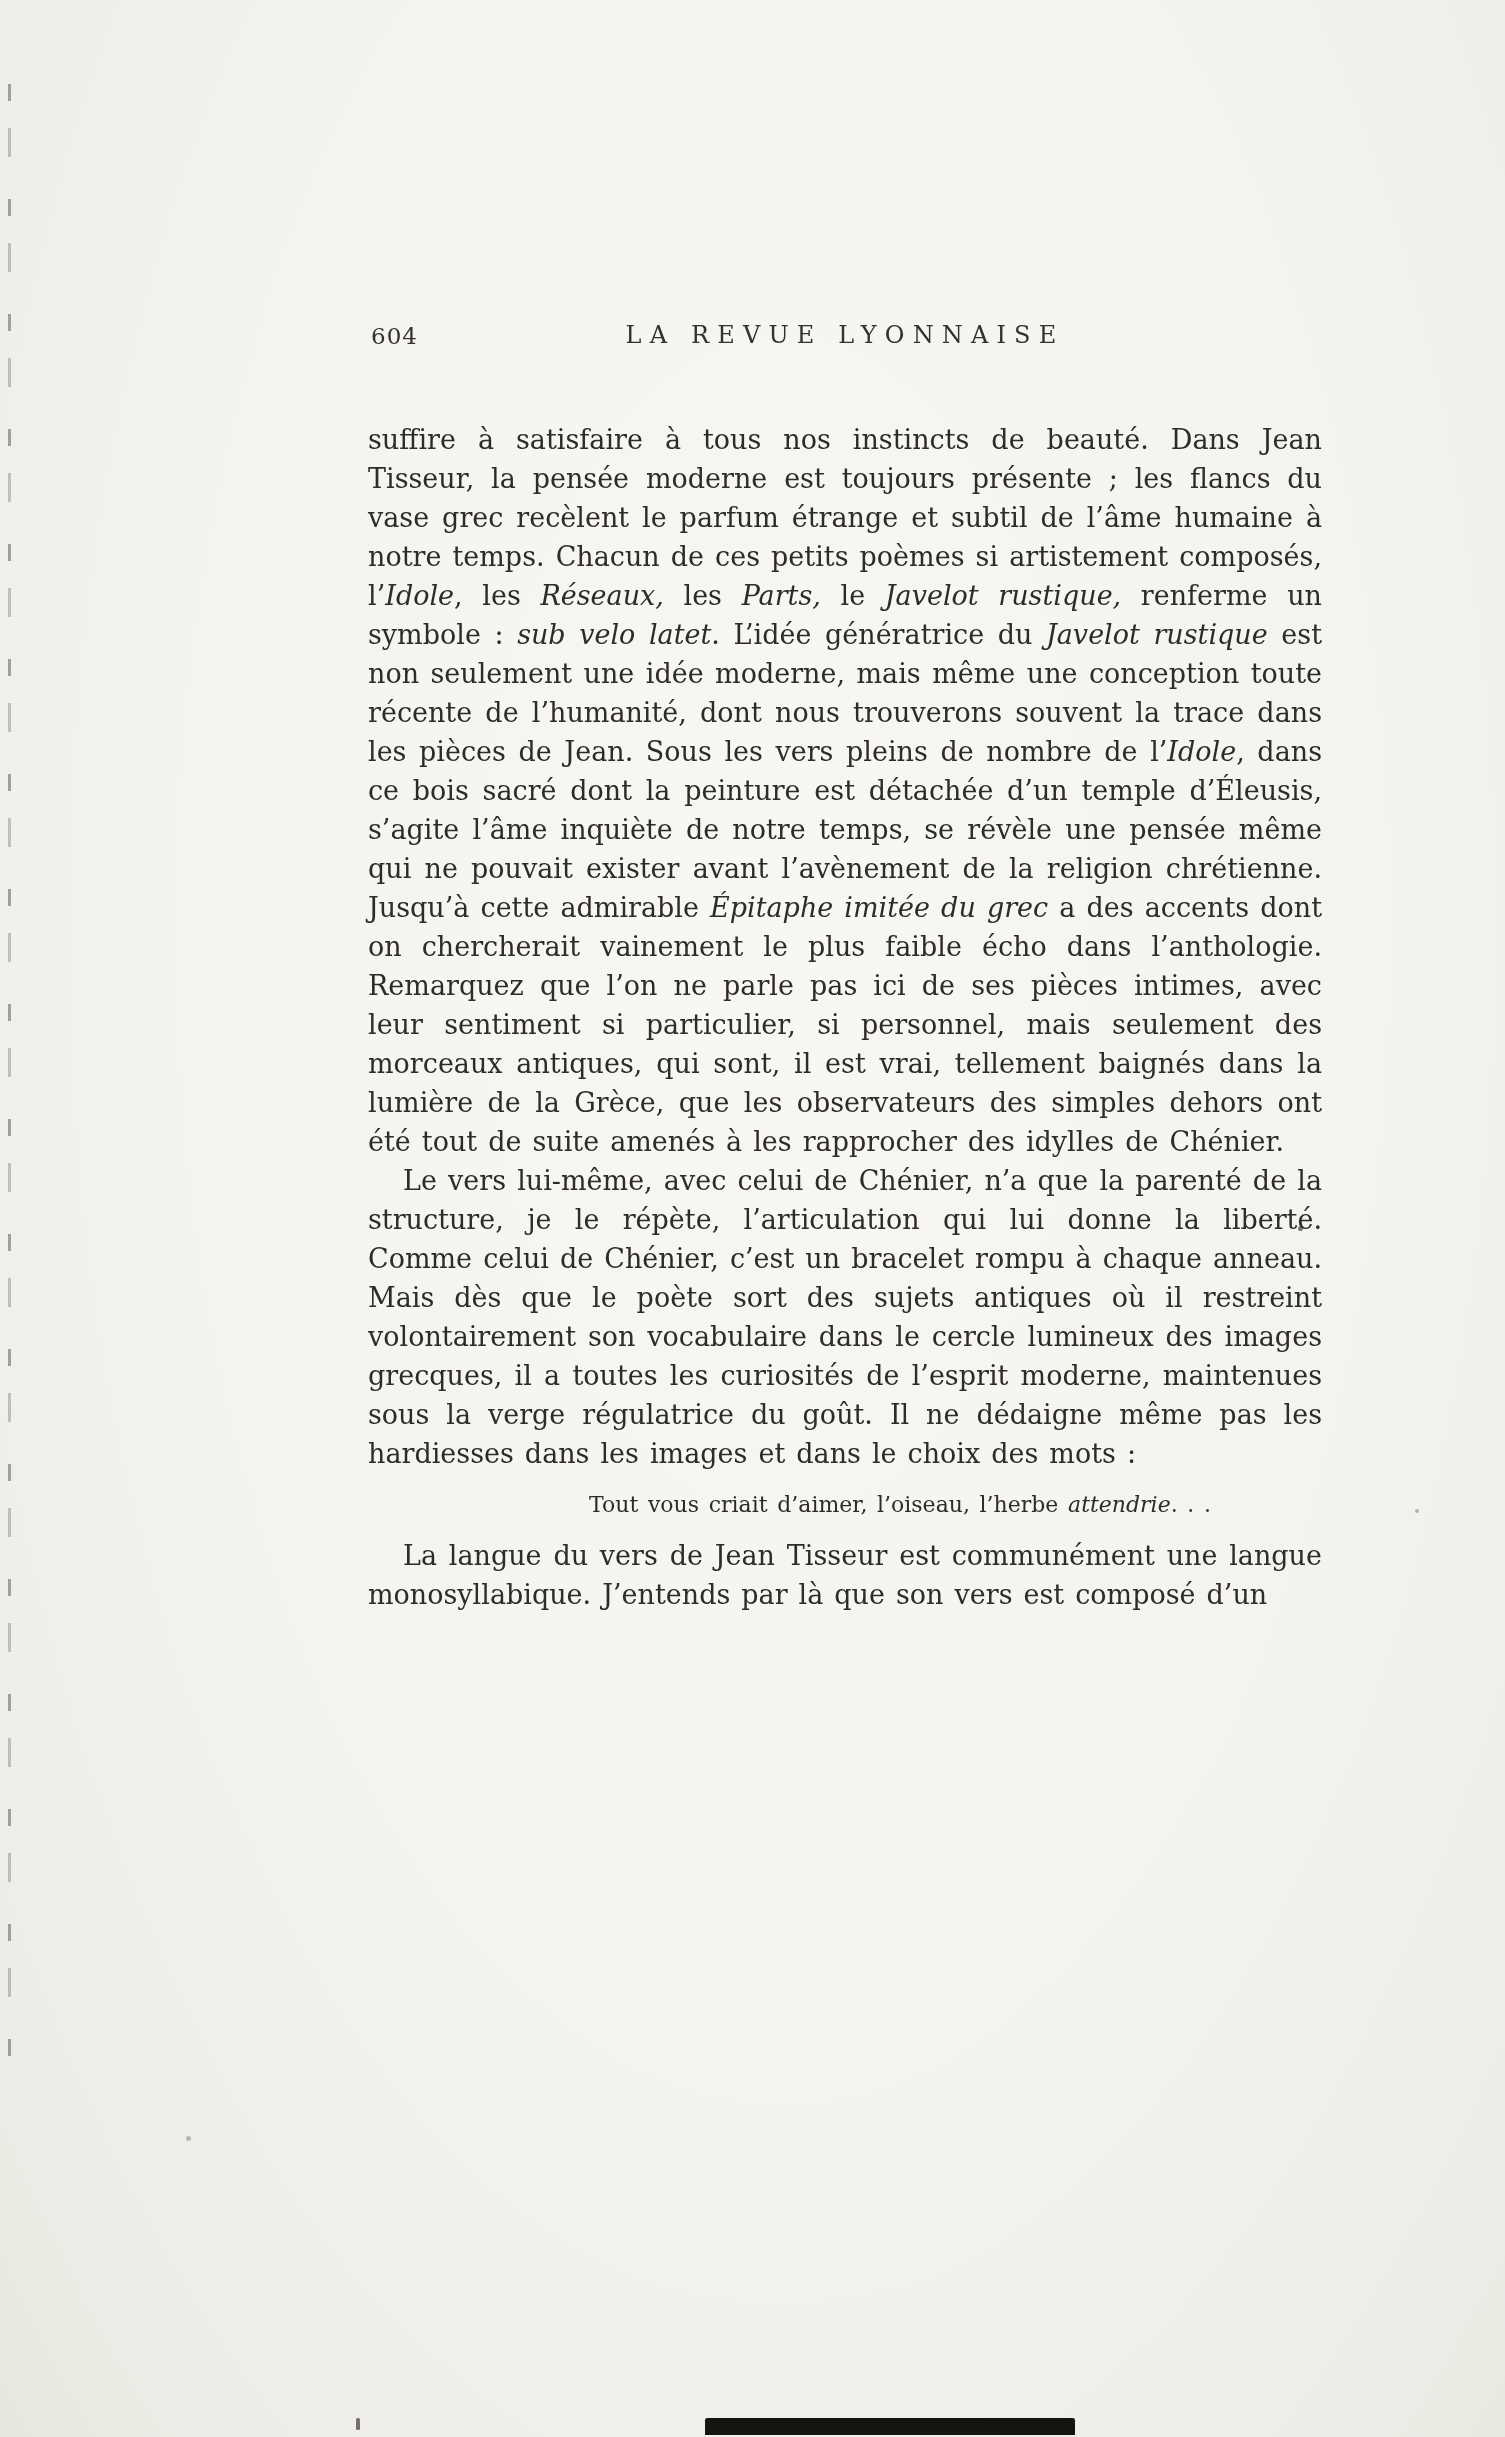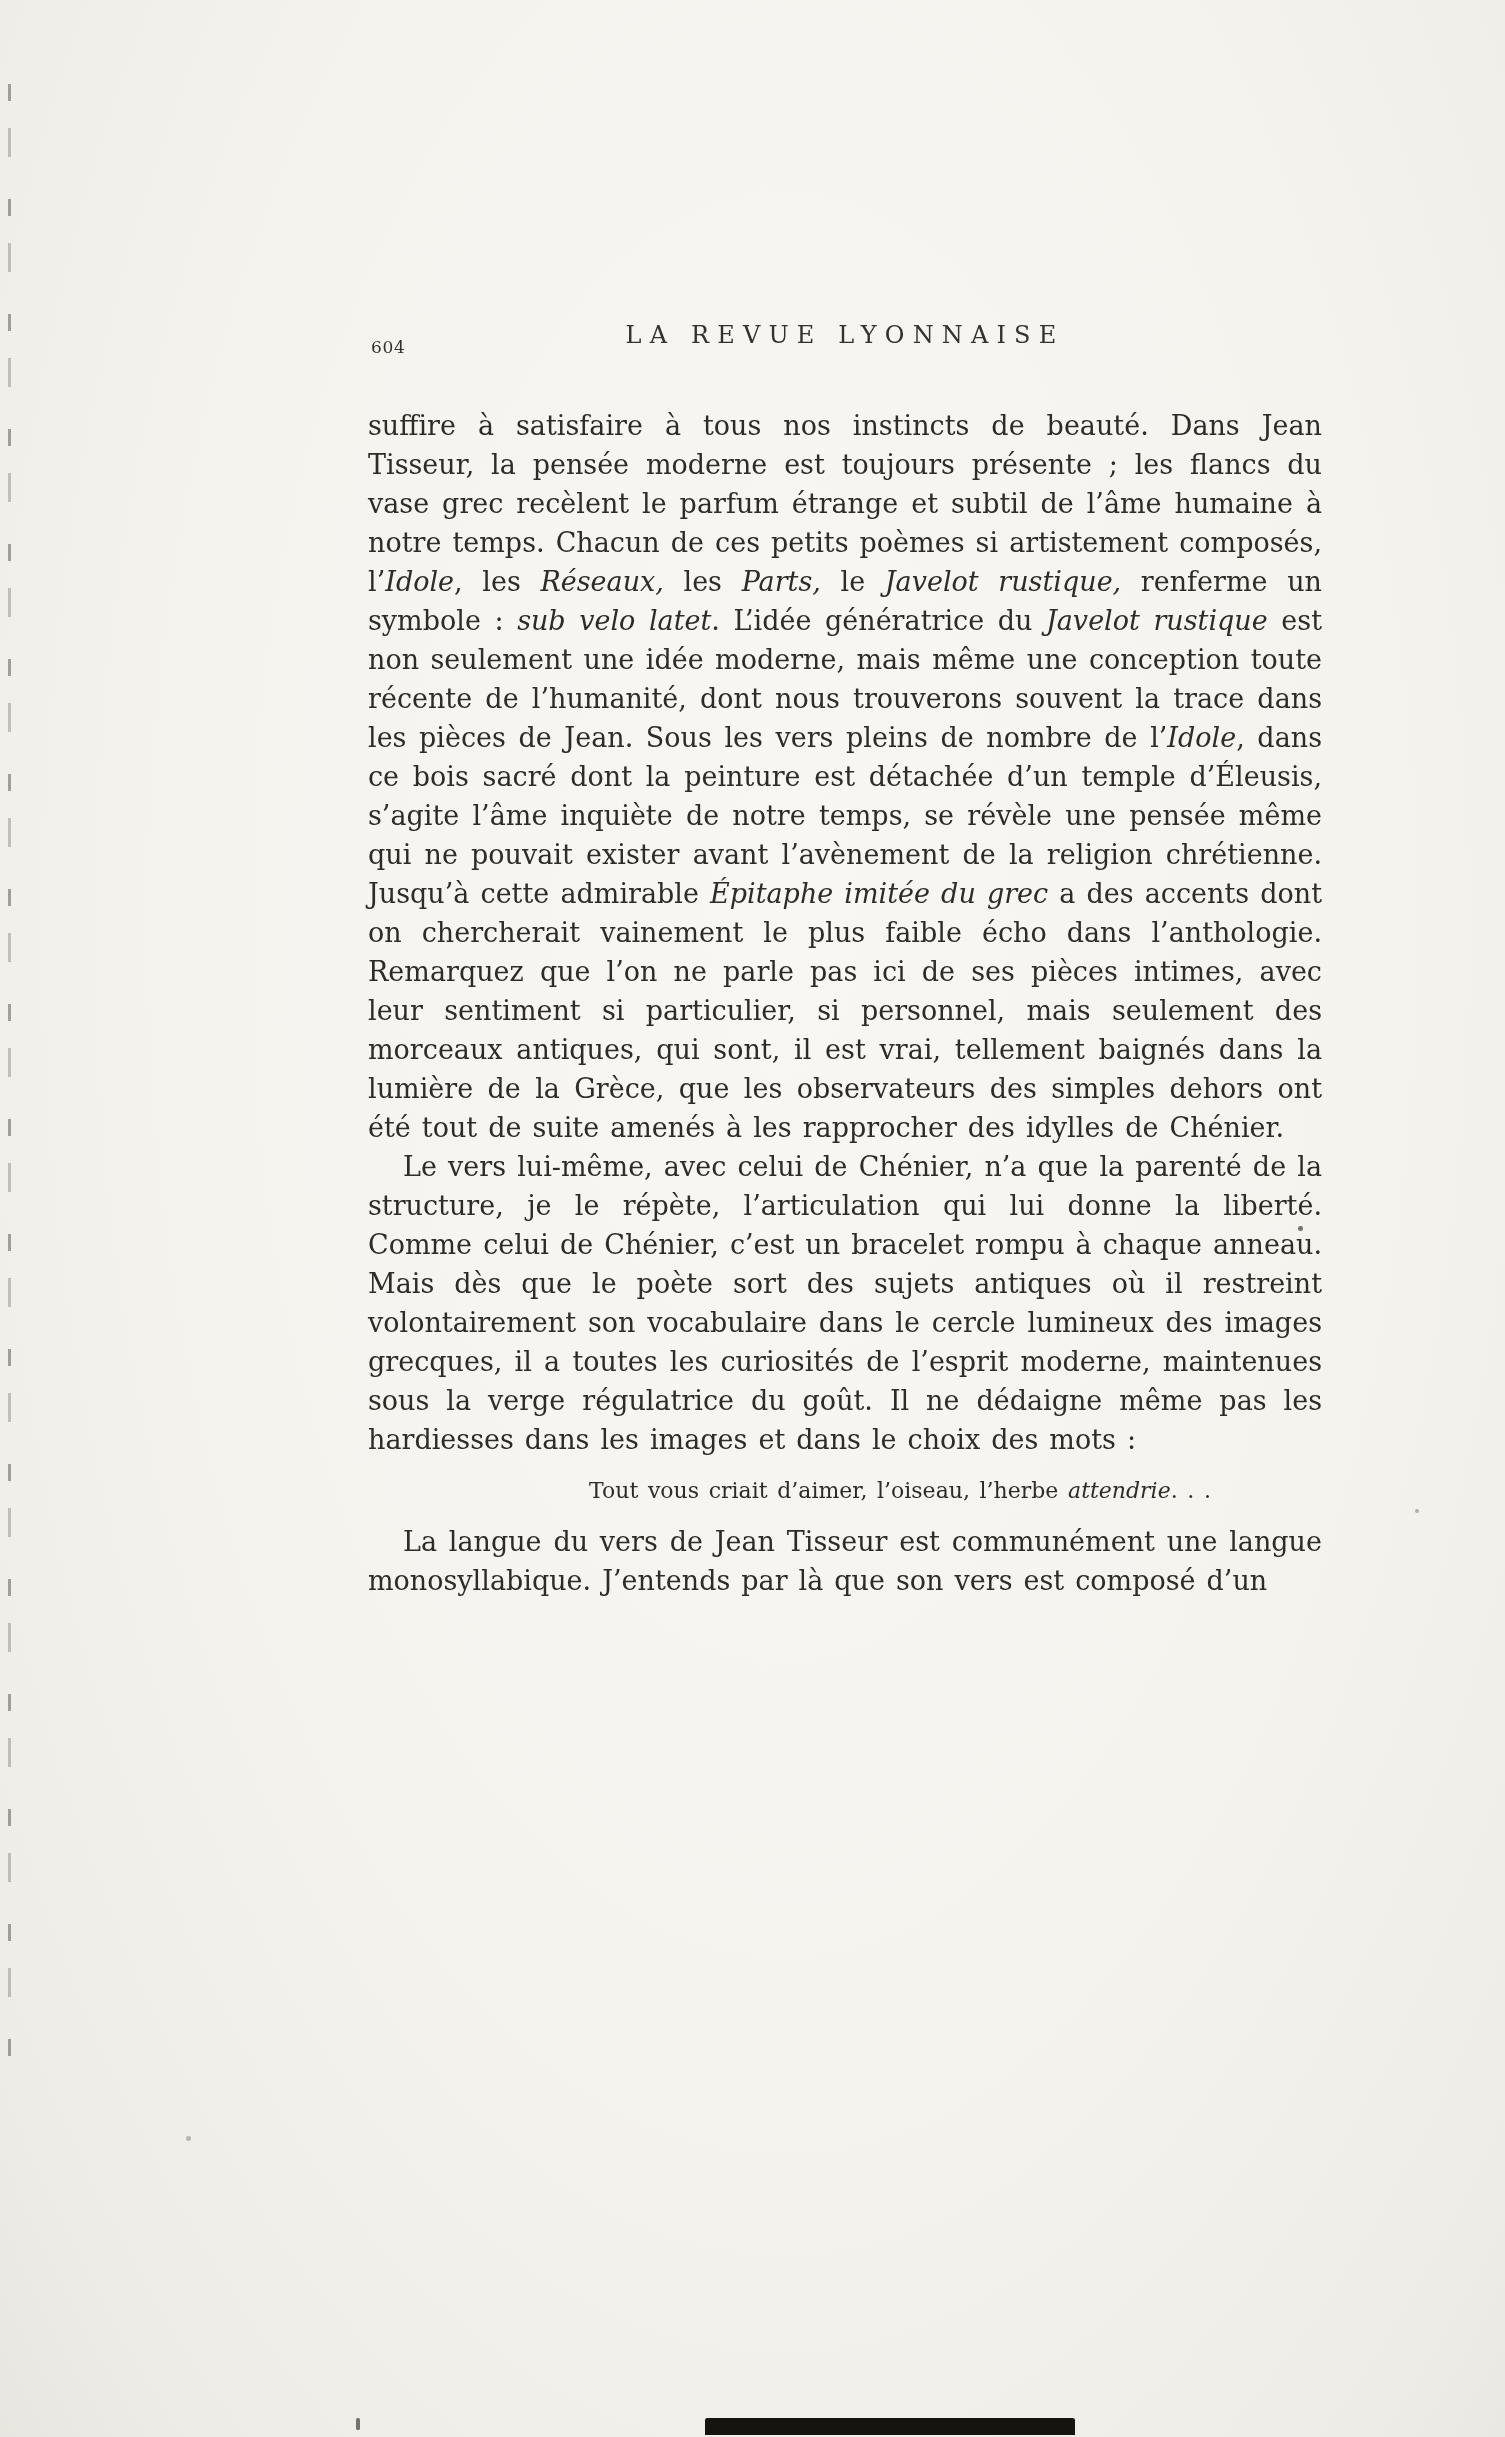--- a/index.html
+++ b/index.html
@@ -50,27 +50,27 @@
     height: 37px;
     text-align: center;
     font-size: 24px;
     letter-spacing: 0.34em;
     color: #34322d;
   }
 
   .page-number {
     position: absolute;
     left: 3.1px;
-    top: 16px;
-    font-size: 17px;
+    top: 2px;
+    font-size: 23px;
     letter-spacing: 0.04em;
   }
 
   .content {
-    margin-top: 48px;
+    margin-top: 62px;
     font-size: 27px;
     line-height: 39px;
     word-spacing: 0.09em;
     color: var(--ink, #2e2c27);
   }
 
   .para {
     text-align: justify;
   }
 

